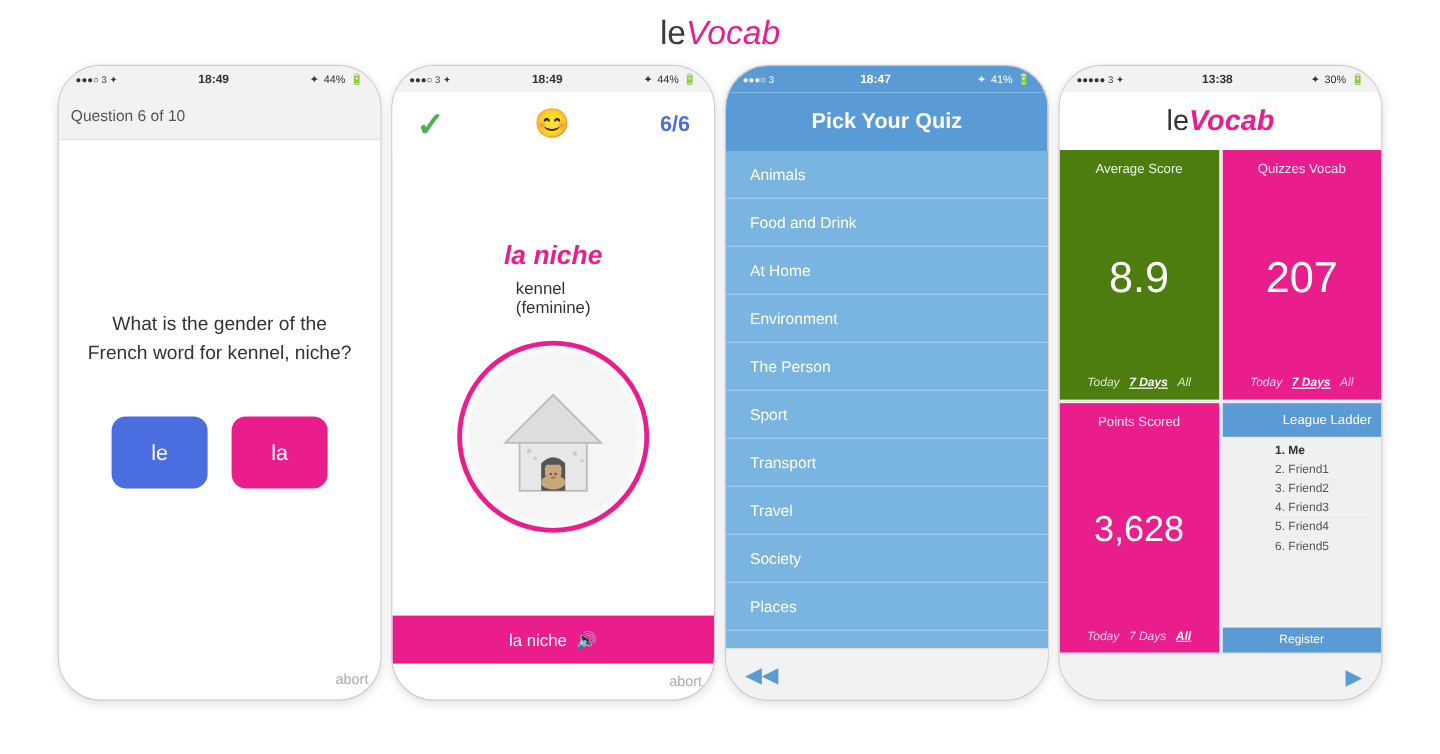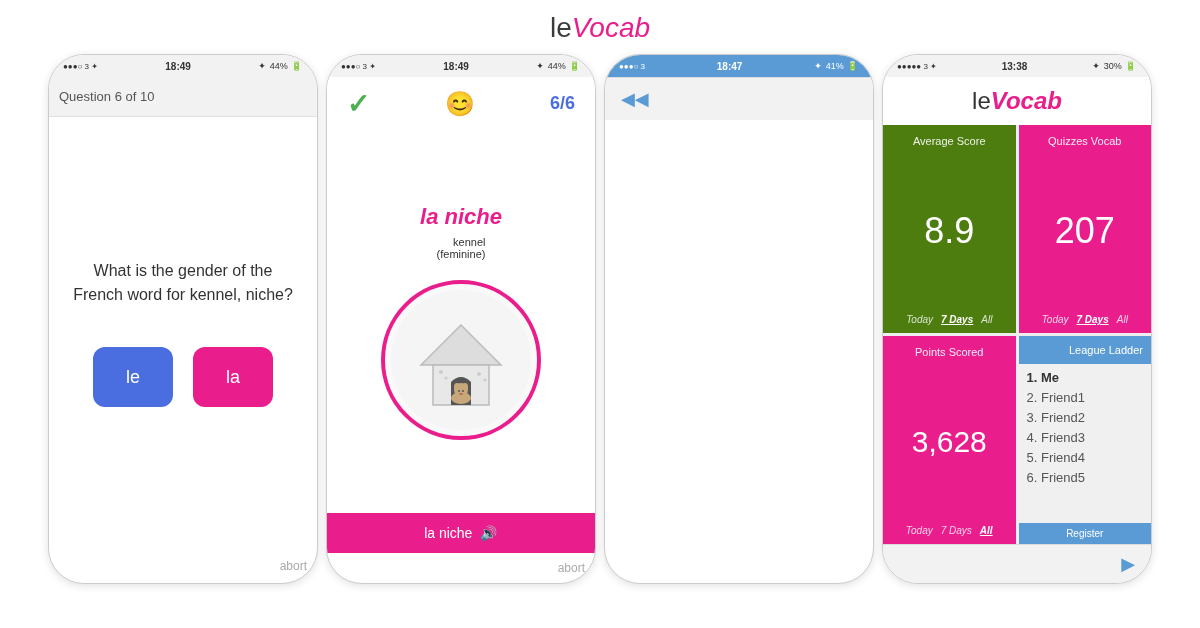--- a/index.html
+++ b/index.html
@@ -127,21 +127,21 @@
 
     .phone2-body {
       flex: 1;
       display: flex;
       flex-direction: column;
       align-items: center;
       justify-content: center;
       padding: 10px;
     }
     .word-italian { font-size: 22px; color: #e91e8c; font-style: italic; font-weight: 600; margin-bottom: 6px; }
-    .word-translation { font-size: 11px; color: #333; text-align: right; }
+    .word-translation { font-size: 14px; color: #333; text-align: left; }
 
     .dog-image-circle {
       width: 160px;
       height: 160px;
       border-radius: 50%;
       border: 4px solid #e91e8c;
       background: #f9f9f9;
       overflow: hidden;
       display: flex;
       align-items: center;
@@ -255,21 +255,21 @@
     }
     .league-header {
       background: #5b9bd5;
       color: #fff;
       font-size: 11px;
       font-weight: 500;
       text-align: right;
       padding: 8px;
     }
     .league-list { flex: 1; overflow: hidden; padding: 4px 8px; }
-    .league-row { font-size: 13px; color: #555; padding: 2px 0; border-bottom: 1px solid #eee; }
+    .league-row { font-size: 10px; color: #555; padding: 2px 0; border-bottom: 1px solid #eee; margin-left: 36px; }
     .league-row.me { font-weight: 700; color: #333; }
     .league-footer {
       background: #5b9bd5;
       color: #fff;
       text-align: center;
       font-size: 10px;
       padding: 5px;
       cursor: pointer;
     }
 
@@ -373,20 +373,36 @@
   </div>
 
   <div class="phone">
     <div class="status-bar" style="background:#5b9bd5;color:#fff;">
       <span style="font-size:8px;color:#fff;">●●●○ 3</span>
       <span class="time" style="color:#fff;">18:47</span>
       <span class="status-right" style="color:#fff;">
         ✦ <span>41%</span> 🔋
       </span>
     </div>
+    <div class="phone3-header">
+      <span>Pick Your Quiz</span>
+    </div>
+    <div class="phone3-list" id="quiz-list">
+    <div class="quiz-item">Animals</div>
+        <div class="quiz-item">Food and Drink</div>
+        <div class="quiz-item">At Home</div>
+        <div class="quiz-item">Environment</div>
+        <div class="quiz-item">The Person</div>
+        <div class="quiz-item">Sport</div>
+        <div class="quiz-item">Transport</div>
+        <div class="quiz-item">Travel</div>
+        <div class="quiz-item">Society</div>
+        <div class="quiz-item">Places</div>
+        <div class="quiz-item">Health</div>
+      </div>
     <div class="phone3-footer">
       <span class="nav-arrow">◀◀</span>
     </div>
   </div>
 
   <div class="phone">
     <div class="status-bar">
       <span style="font-size:8px;">●●●●● 3 ✦</span>
       <span class="time">13:38</span>
       <span class="status-right">

